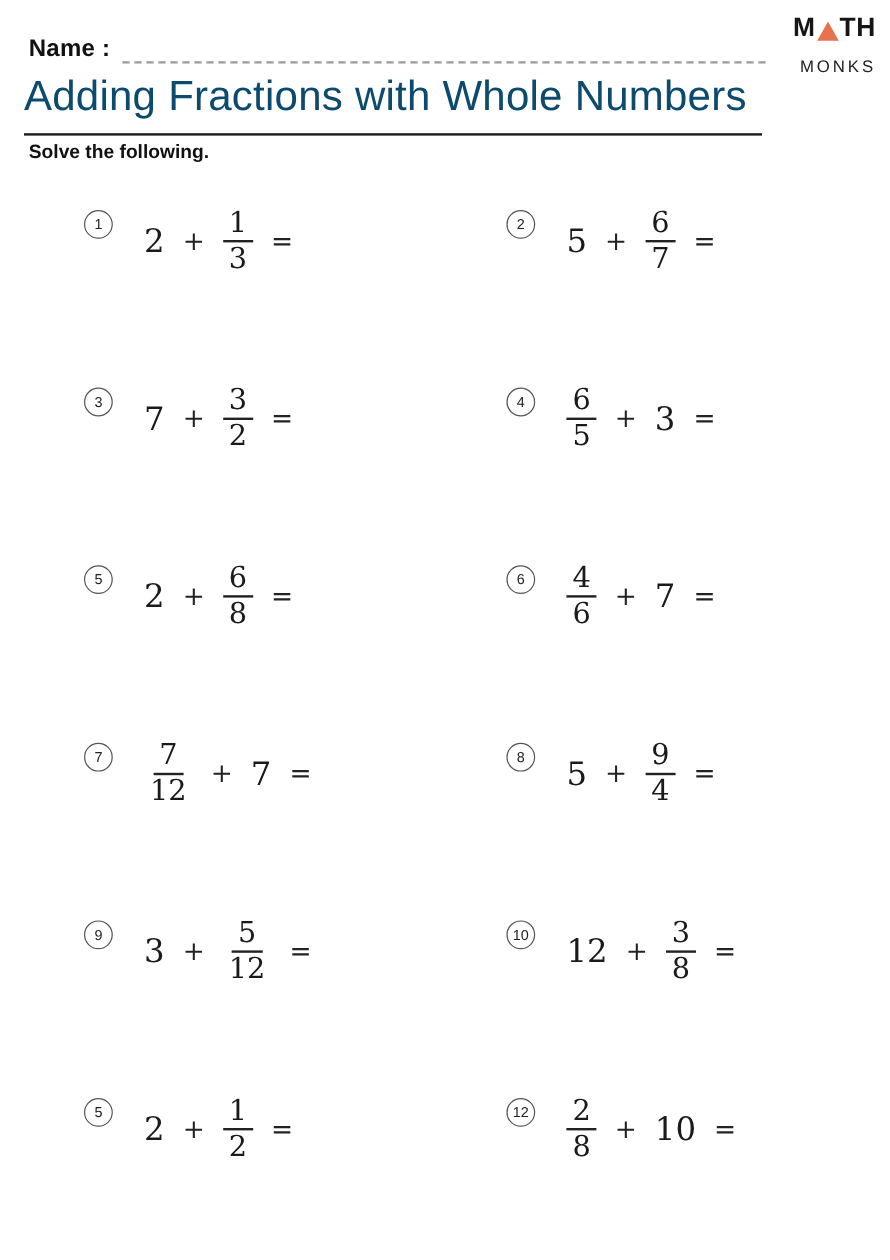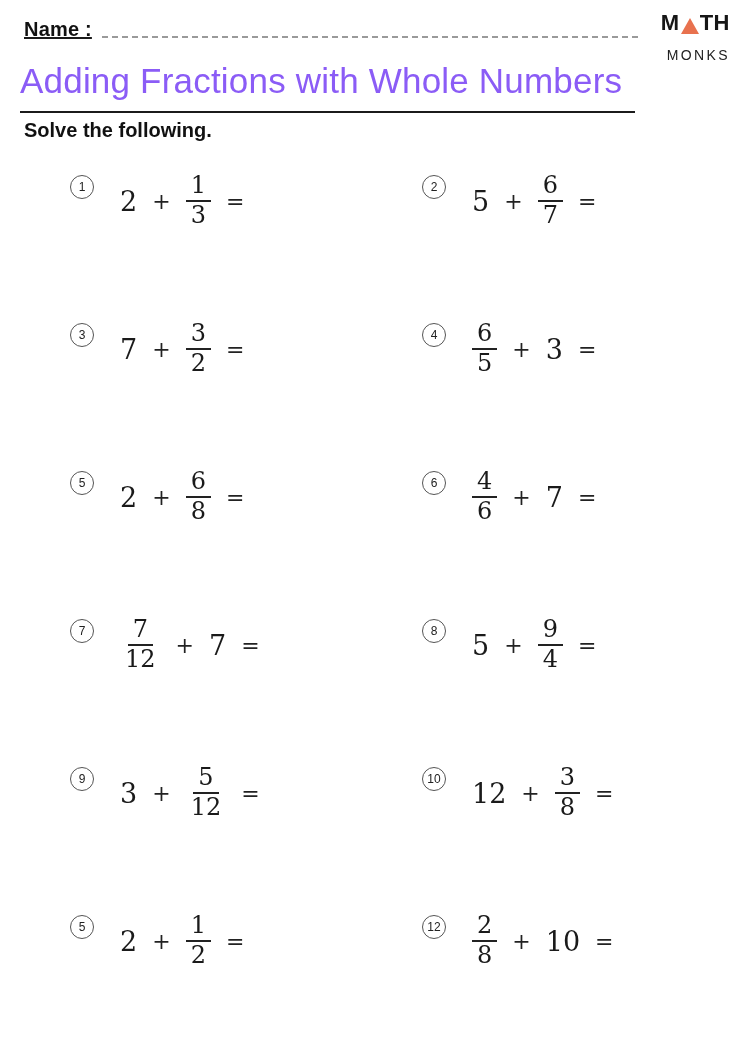--- a/index.html
+++ b/index.html
@@ -6,22 +6,22 @@
     margin: 0; padding: 0;
     width: 742px; height: 1050px;
     background: #ffffff;
     overflow: hidden;
     font-family: "Liberation Sans", sans-serif;
     color: #1a1a1a;
     position: relative;
   }
   
   .name-row {
-    position: absolute; top: 18px; left: 24px;
-    display: flex;  text-decoration: underline;
+    position: absolute; top: 30px; left: 24px;
+    display: flex; align-items: flex-end;
   }
   .name-label { font-size: 20px; font-weight: 600; color: #111; letter-spacing: 0.2px; }
   .name-line {
     width: 536px; height: 18px; margin-left: 10px;
     border-bottom: 2px dashed #9a9a9a;
   }
   .logo {
     position: absolute; top: 12px; right: 12px;
     display: flex; flex-direction: column; align-items: flex-end;
   }
@@ -36,30 +36,30 @@
     border-right: 9px solid transparent;
     border-bottom: 16px solid #e8714e;
     margin: 0 1px 0 1px;
   }
   .logo-monks {
     font-size: 14px; font-weight: 400; letter-spacing: 2.4px;
     color: #222; margin-top: 14px; line-height: 1;
   }
   .page-title {
     position: absolute; top: 61px; left: 20px;
-    font-size: 35px; font-weight: 300; color: #8b5cf6;
+    font-size: 35px; font-weight: 300; color: #0c4a6e;
     letter-spacing: 0.2px; white-space: nowrap;
   }
   .title-underline {
     position: absolute; top: 111px; left: 20px;
     width: 615px; height: 2px; background: #1b1b1b;
   }
   .instruction {
     position: absolute; top: 119px; left: 24px;
-    font-size: 20px; font-weight: 600; color: #111;
+    font-size: 16px; font-weight: 600; color: #111;
   }
   
   .problems-grid {
     position: absolute; top: 168px; left: 70px;
     width: 660px;
     display: grid;
     grid-template-columns: 352px 1fr;
     grid-auto-rows: 148px;
   }
   .problem { display: flex; align-items: flex-start; }

